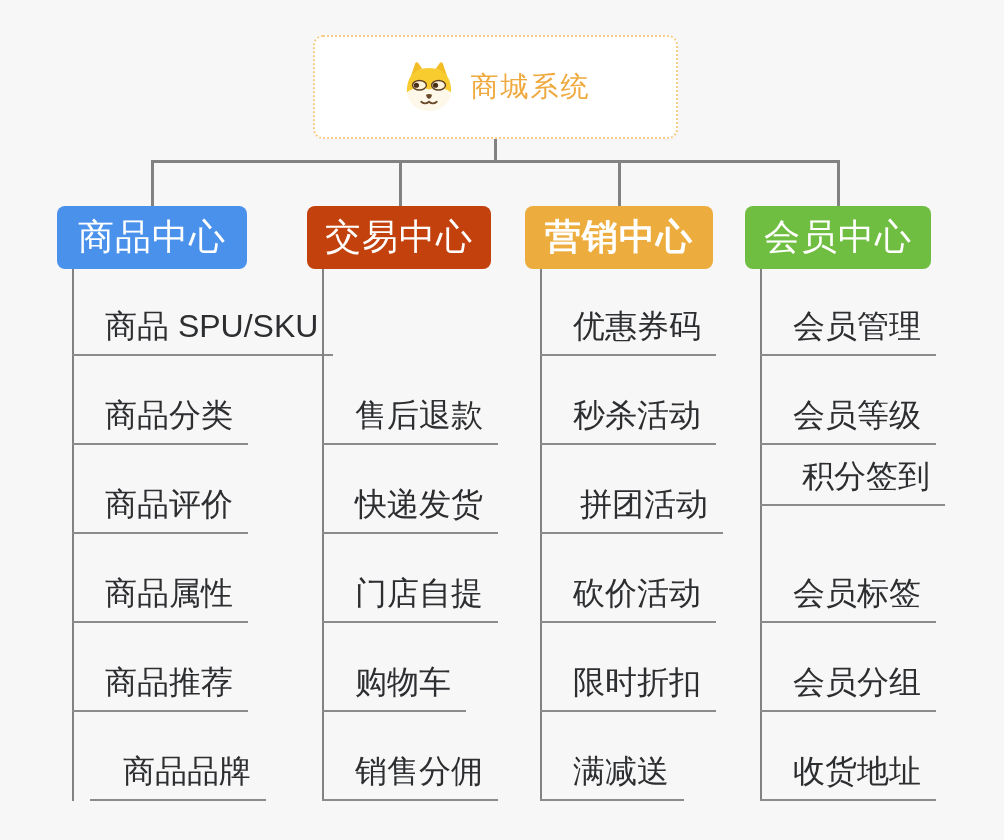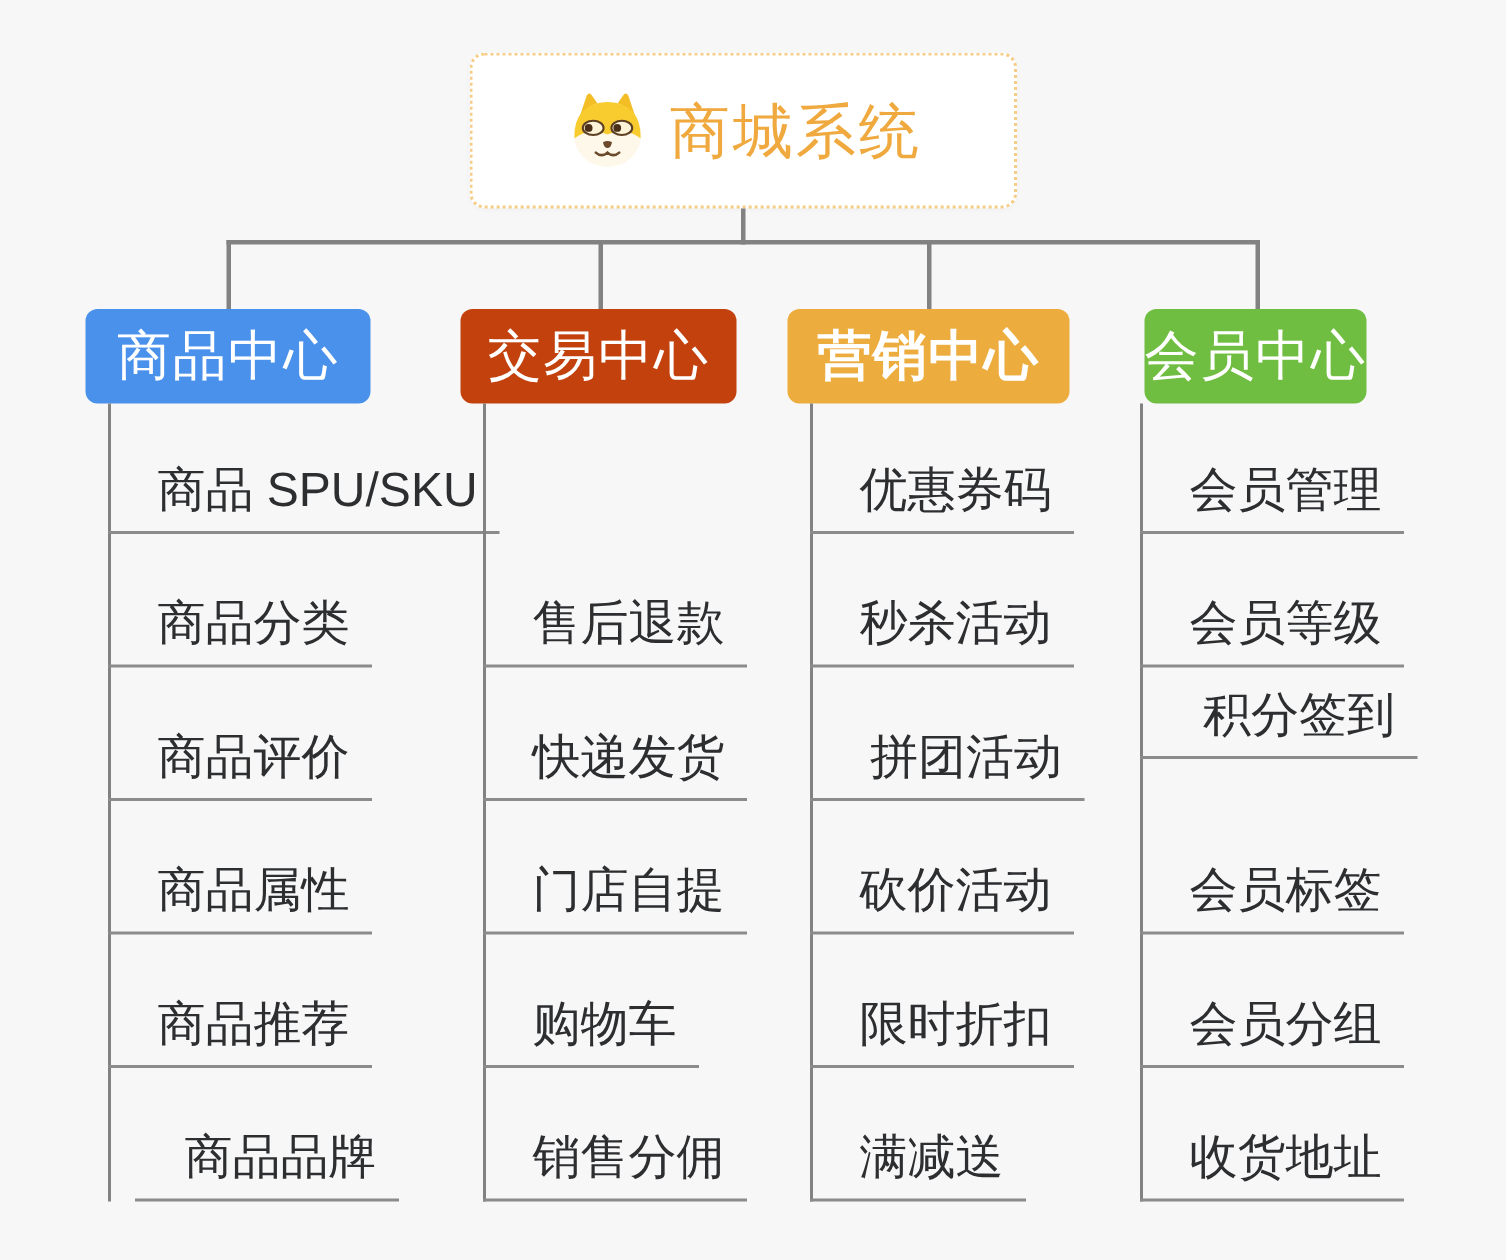--- a/index.html
+++ b/index.html
@@ -27,21 +27,21 @@
     border: 2px dotted #f6cd86;
     border-radius: 10px;
     display: flex;
     align-items: center;
     justify-content: center;
     gap: 14px;
     box-shadow: 0 1px 3px rgba(0,0,0,0.03);
     cursor: pointer;
   }
   .root-title {
-    font-size: 40px;
+    font-size: 28px;
     letter-spacing: 2px;
     color: #efa93e;
     font-weight: 500;
     white-space: nowrap;
   }
   .root-icon { width: 56px; height: 52px; flex: 0 0 auto; }
 
   
   .line {
     position: absolute;
@@ -138,21 +138,21 @@
       <span class="branch-label">营销中心</span>
     </div>
     <div class="line" style="left: 540px; top: 269px; width: 2px; height: 532px; background: rgb(130, 130, 130);"></div>
     <div class="child-node" style="left: 540px; top: 316px;">优惠券码</div>
     <div class="child-node" style="left: 540px; top: 405px;">秒杀活动</div>
     <div class="child-node" style="left: 540px; top: 494px; padding-left: 40px;">拼团活动</div>
     <div class="child-node" style="left: 540px; top: 583px;">砍价活动</div>
     <div class="child-node" style="left: 540px; top: 672px;">限时折扣</div>
     <div class="child-node" style="left: 540px; top: 761px;">满减送</div>
     <div class="line" style="left: 836.5px; top: 160px; width: 3px; height: 46px; background: rgb(130, 130, 130);"></div>
-    <div class="branch-box" style="left: 763px; width: 148px; background: rgb(112, 190, 65);">
+    <div class="branch-box" style="left: 745px; width: 186px; background: rgb(112, 190, 65);">
       <span class="branch-label">会员中心</span>
     </div>
     <div class="line" style="left: 760px; top: 269px; width: 2px; height: 532px; background: rgb(130, 130, 130);"></div>
     <div class="child-node" style="left: 760px; top: 316px;">会员管理</div>
     <div class="child-node" style="left: 760px; top: 405px;">会员等级</div>
     <div class="child-node" style="left: 760px; top: 466px; padding-left: 42px;">积分签到</div>
     <div class="child-node" style="left: 760px; top: 583px;">会员标签</div>
     <div class="child-node" style="left: 760px; top: 672px;">会员分组</div>
     <div class="child-node" style="left: 760px; top: 761px;">收货地址</div>
   </div>

